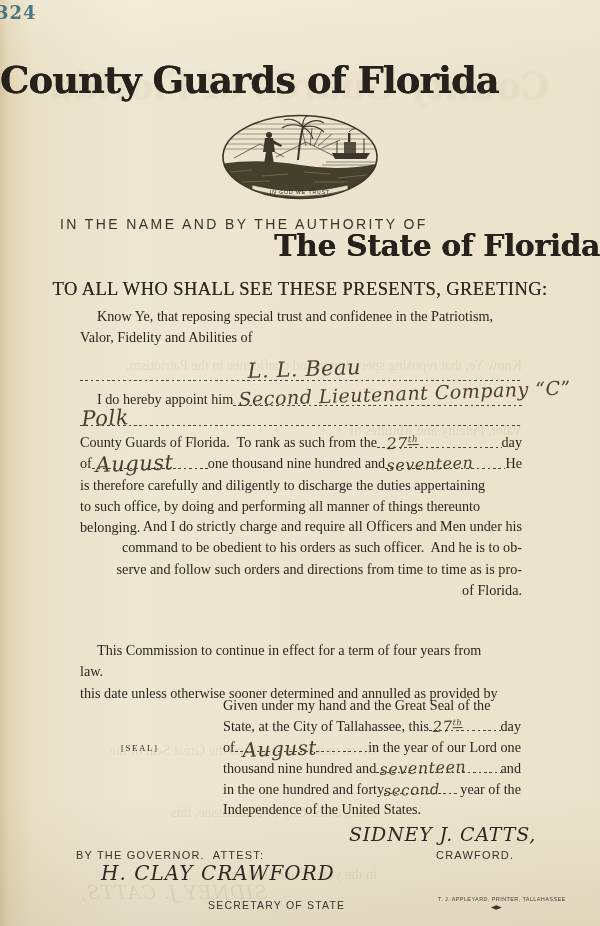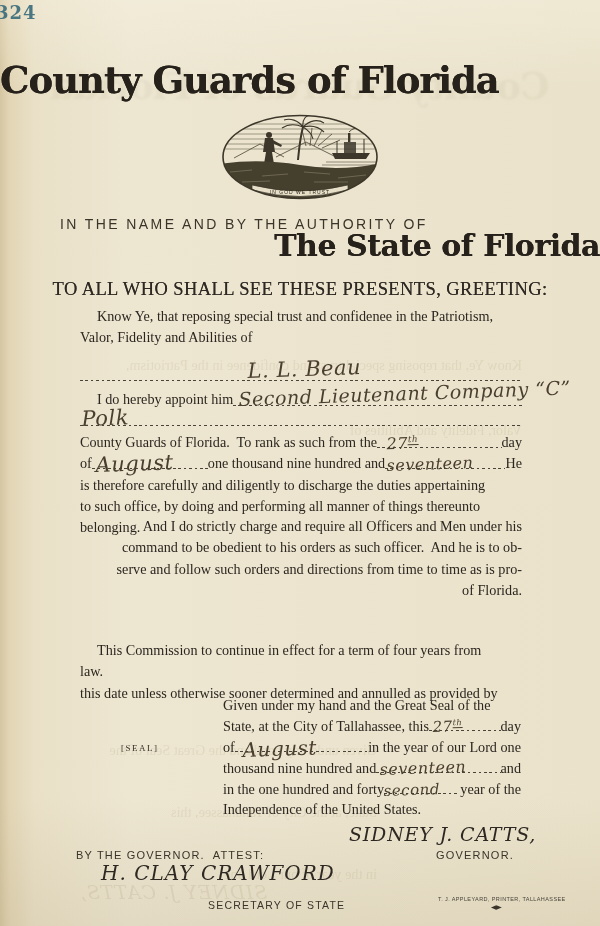--- a/index.html
+++ b/index.html
@@ -280,21 +280,21 @@
     <span class="pline" style="height:20.9px;">Independence of the United States.</span>
   </div>
 
   <div class="ghost ghost-sig">
     <div class="g-catts" style="text-align:right;">SIDNEY J. CATTS,</div>
     
     
   </div>
 
   <div class="abs sig-italic" style="left:349px;top:823px;font-size:19px;">SIDNEY J. CATTS,</div>
-  <div class="abs sans-caps" style="left:436px;top:849px;font-size:11px;">GOVERNOR.</div>
+  <div class="abs sans-caps" style="left:436px;top:849px;font-size:11px;">CRAWFORD.</div>
   <div class="abs sans-caps" style="left:76px;top:849px;font-size:11px;">BY THE GOVERNOR.  ATTEST:</div>
   <div class="abs sig-italic" style="left:101px;top:861px;font-size:20px;letter-spacing:1px;">H. CLAY CRAWFORD</div>
   <div class="abs sans-caps" style="left:208px;top:885px;font-size:10.5px;margin-top:14px;">SECRETARY OF STATE</div>
 
   <div class="abs printer">T. J. APPLEYARD, PRINTER, TALLAHASSEE</div>
   <div class="abs ornament">◆</div>
 
 </div>
 
 </body></html>

